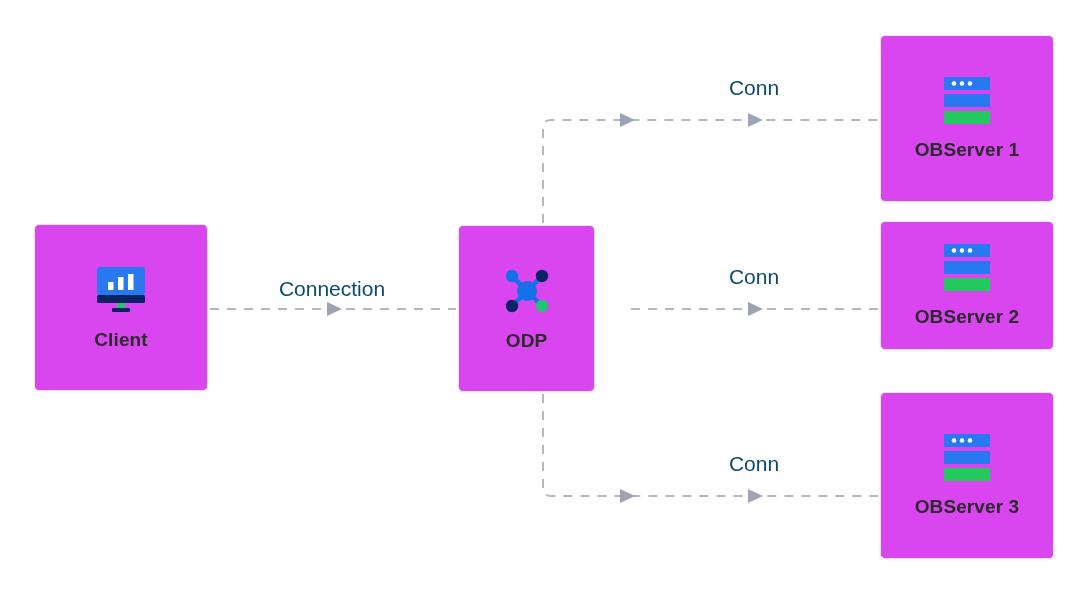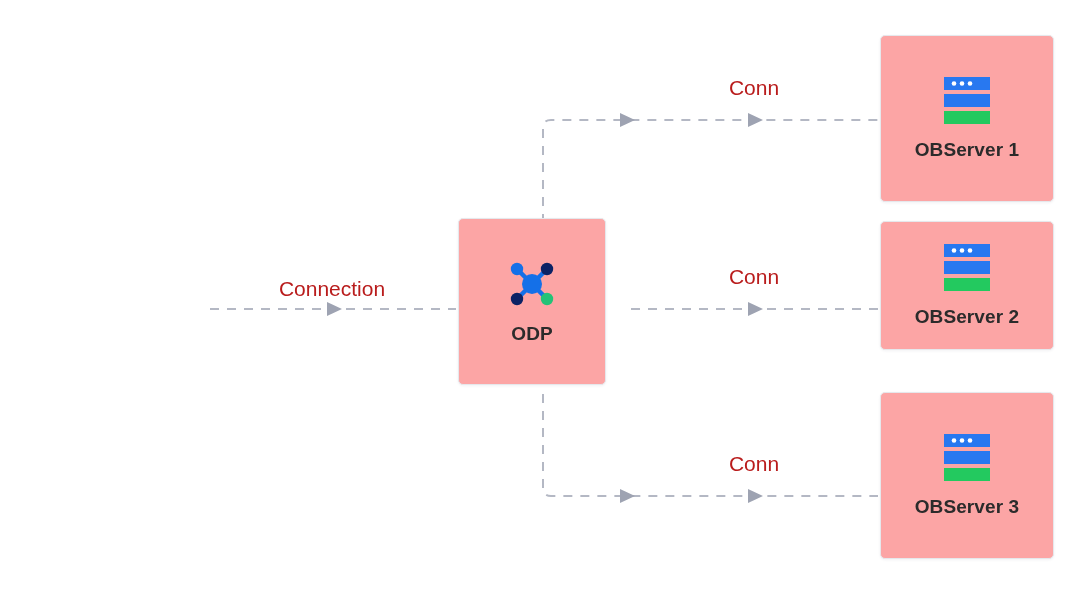--- a/index.html
+++ b/index.html
@@ -19,21 +19,21 @@
   }
   #edge-layer {
     position: absolute;
     left: 0;
     top: 0;
     width: 1080px;
     height: 609px;
   }
   .node-card {
     position: absolute;
-    background: #fca5a5;
+    background: #d946ef;
     border: 1px solid #e6e8ec;
     border-radius: 5px;
     box-shadow: 0 1px 3px rgba(30, 40, 70, 0.06);
     display: flex;
     flex-direction: column;
     align-items: center;
     justify-content: center;
     box-sizing: border-box;
   }
   .node-label {
@@ -43,21 +43,21 @@
     letter-spacing: 0.1px;
     white-space: nowrap;
   }
   .node-icon {
     margin-bottom: 14px;
     line-height: 0;
   }
   .edge-label {
     position: absolute;
     font-size: 21px;
-    color: #b91c1c;
+    color: #0c4a6e;
     white-space: nowrap;
     transform: translateX(-50%);
   }
 </style>
 </head>
 <body>
 
 <div id="canvas">
 
   <svg id="edge-layer" viewBox="0 0 1080 609" xmlns="http://www.w3.org/2000/svg">
@@ -83,22 +83,36 @@
       <path d="M 620 489 L 635 496 L 620 503 Z" fill="#9ea3b2"></path>
       <path d="M 748 489 L 763 496 L 748 503 Z" fill="#9ea3b2"></path>
     </g>
   </svg>
 
   <div class="edge-label" style="left:332px; top:277px;">Connection</div>
   <div class="edge-label" style="left:754px; top:76px;">Conn</div>
   <div class="edge-label" style="left:754px; top:265px;">Conn</div>
   <div class="edge-label" style="left:754px; top:452px;">Conn</div>
 
+  <div class="node-card" style="left:34px; top:224px; width:174px; height:167px;">
+    <div class="node-icon">
+      <svg width="56" height="50" viewBox="0 0 56 50" xmlns="http://www.w3.org/2000/svg">
+        <rect x="4" y="2" width="48" height="28" rx="3" fill="#2878f0"></rect>
+        <rect x="15" y="17" width="5.5" height="8" fill="#ffffff"></rect>
+        <rect x="25" y="12" width="5.5" height="13" fill="#ffffff"></rect>
+        <rect x="35" y="9" width="5.5" height="16" fill="#ffffff"></rect>
+        <rect x="4" y="30" width="48" height="8" rx="1.5" fill="#0b2265"></rect>
+        <rect x="24" y="38" width="8" height="6" fill="#23c277"></rect>
+        <rect x="19" y="43" width="18" height="4" rx="1" fill="#0b2265"></rect>
+      </svg>
+    </div>
+    <div class="node-label">Client</div>
+  </div>
 
-  <div class="node-card" style="left:458px; top:218px; width:148px; height:167px;">
+  <div class="node-card" style="left:458px; top:225px; width:137px; height:167px;">
     <div class="node-icon">
       <svg width="52" height="50" viewBox="0 0 52 50" xmlns="http://www.w3.org/2000/svg">
         <line x1="26" y1="25" x2="12" y2="11" stroke="#1470e8" stroke-width="4.5" stroke-linecap="round"></line>
         <line x1="26" y1="25" x2="40" y2="11" stroke="#1470e8" stroke-width="4.5" stroke-linecap="round"></line>
         <line x1="26" y1="25" x2="12" y2="39" stroke="#1470e8" stroke-width="4.5" stroke-linecap="round"></line>
         <line x1="26" y1="25" x2="40" y2="39" stroke="#1470e8" stroke-width="4.5" stroke-linecap="round"></line>
         <circle cx="26" cy="25" r="10" fill="#1470e8"></circle>
         <circle cx="11" cy="10" r="6.2" fill="#1470e8"></circle>
         <circle cx="41" cy="10" r="6.2" fill="#0b2265"></circle>
         <circle cx="11" cy="40" r="6.2" fill="#0b2265"></circle>

